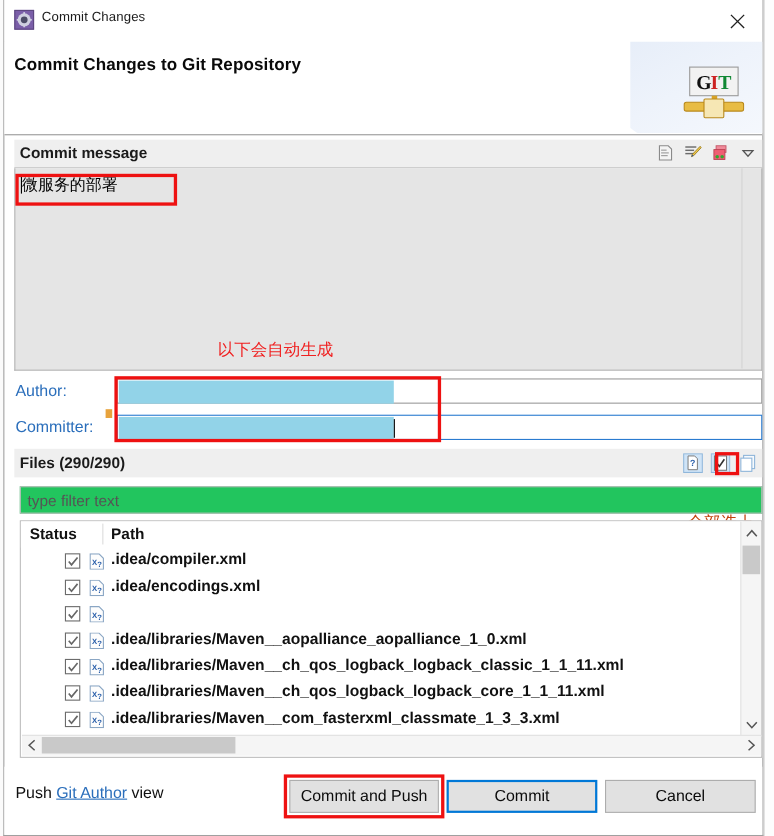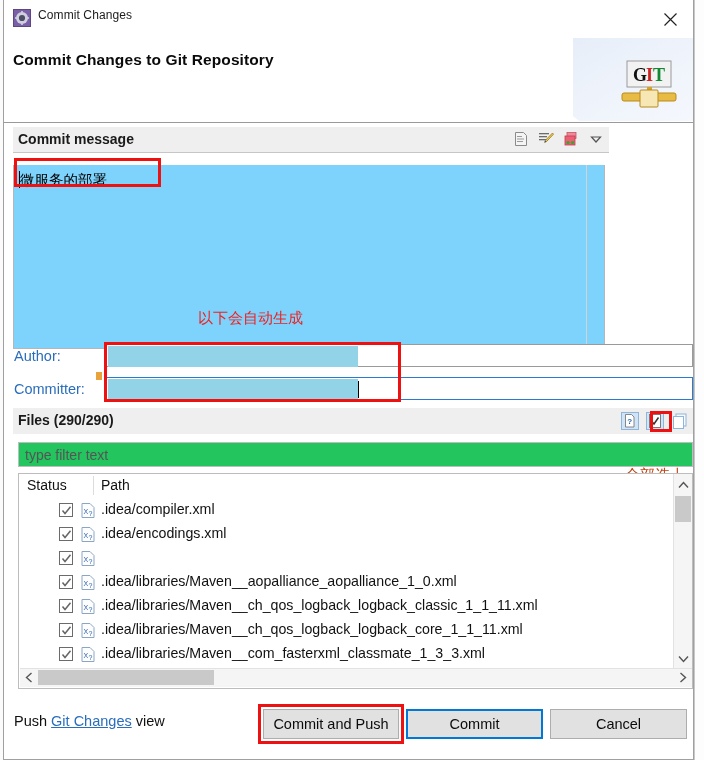--- a/index.html
+++ b/index.html
@@ -87,40 +87,39 @@
     background: linear-gradient(150deg, #dfe8f6 0%, #eef3fb 55%, #f8fafe 100%);
   }
   .git-logo {
     position: absolute; right: 16px; top: 22px;
     width: 56px; height: 50px;
   }
 
   
   .cm-header {
     position: absolute; left: 9px; top: 127px;
-    width: 596px; height: 26px;
+    width: 680px; height: 26px;
     background: #efefef;
     border-bottom: 1px solid #c6c6c6;
     box-sizing: border-box;
   }
   .cm-header-label {
     position: absolute; left: 5px; top: 4px;
     font-size: 14px; font-weight: bold; color: #1a1a1a;
   }
   .cm-tools { position: absolute; right: 4px; top: 3px; display: flex; gap: 7px; align-items: center; }
   .cm-tools .ic { width: 18px; height: 18px; display:flex; align-items:center; justify-content:center; cursor: default;}
 
   .cm-body {
     position: absolute; left: 9px; top: 153px;
-    width: 592px; height: 184px;
-    background: #7dd3fc;
+    width: 680px; height: 184px;
+    background: #e5e5e5;
     border: 1px solid #b6b6b6;
     border-top: none;
     box-sizing: border-box;
-    margin-top: 12px;
   }
   .cm-text {
     position: absolute; left: 6px; top: 6px;
     font-size: 14.5px; color: #000000;
     font-family: "DejaVu Sans", sans-serif;
     white-space: nowrap;
   }
   .cm-caret {
     position:absolute; left:5px; top:6px; width:1px; height:17px; background:#000;
   }
@@ -182,20 +181,21 @@
     font-size: 15px; color: #c2410c;
     font-family: "DejaVu Sans", sans-serif;
   }
 
   .file-table {
     position: absolute; left: 14px; top: 473px;
     width: 675px; height: 216px;
     background: #ffffff;
     border: 1px solid #bdbdbd;
     box-sizing: border-box;
+    font-weight: bold;
   }
   .th-row {
     position: absolute; left: 0; top: 0; width: 656px; height: 24px;
     background: #ffffff;
   }
   .th { position: absolute; top: 3px; font-size: 14px; color: #111; }
   .th-status { left: 8px; }
   .th-path { left: 82px; }
   .th-sep { position: absolute; left: 74px; top: 2px; width: 1px; height: 19px; background: #dcdcdc; }
 
@@ -557,21 +557,21 @@
         <div class="hthumb"></div>
         <div class="harrow right">
           <svg width="8" height="11" viewBox="0 0 8 11">
               <path d="M1.5 1 L6.5 5.5 L1.5 10" fill="none" stroke="#555" stroke-width="1.4"></path>
             </svg>
         </div>
       </div>
     </div>
 
     <div class="footer">
-      <div class="open-txt"><span>Push </span><span class="open-link">Git Changes</span><span> view</span></div>
+      <div class="open-txt"><span>Push </span><span class="open-link">Git Author</span><span> view</span></div>
 
       <div class="btn" style="left:259px; top:12px; width:136px;">Commit and Push</div>
       <div class="btn focus" style="left:402px; top:12px; width:137px;">Commit</div>
       <div class="btn" style="left:546px; top:12px; width:137px;">Cancel</div>
 
       <div class="redbox" style="left:254px; top:7px; width:146px; height:40px;"></div>
     </div>
 
   </div>
 

